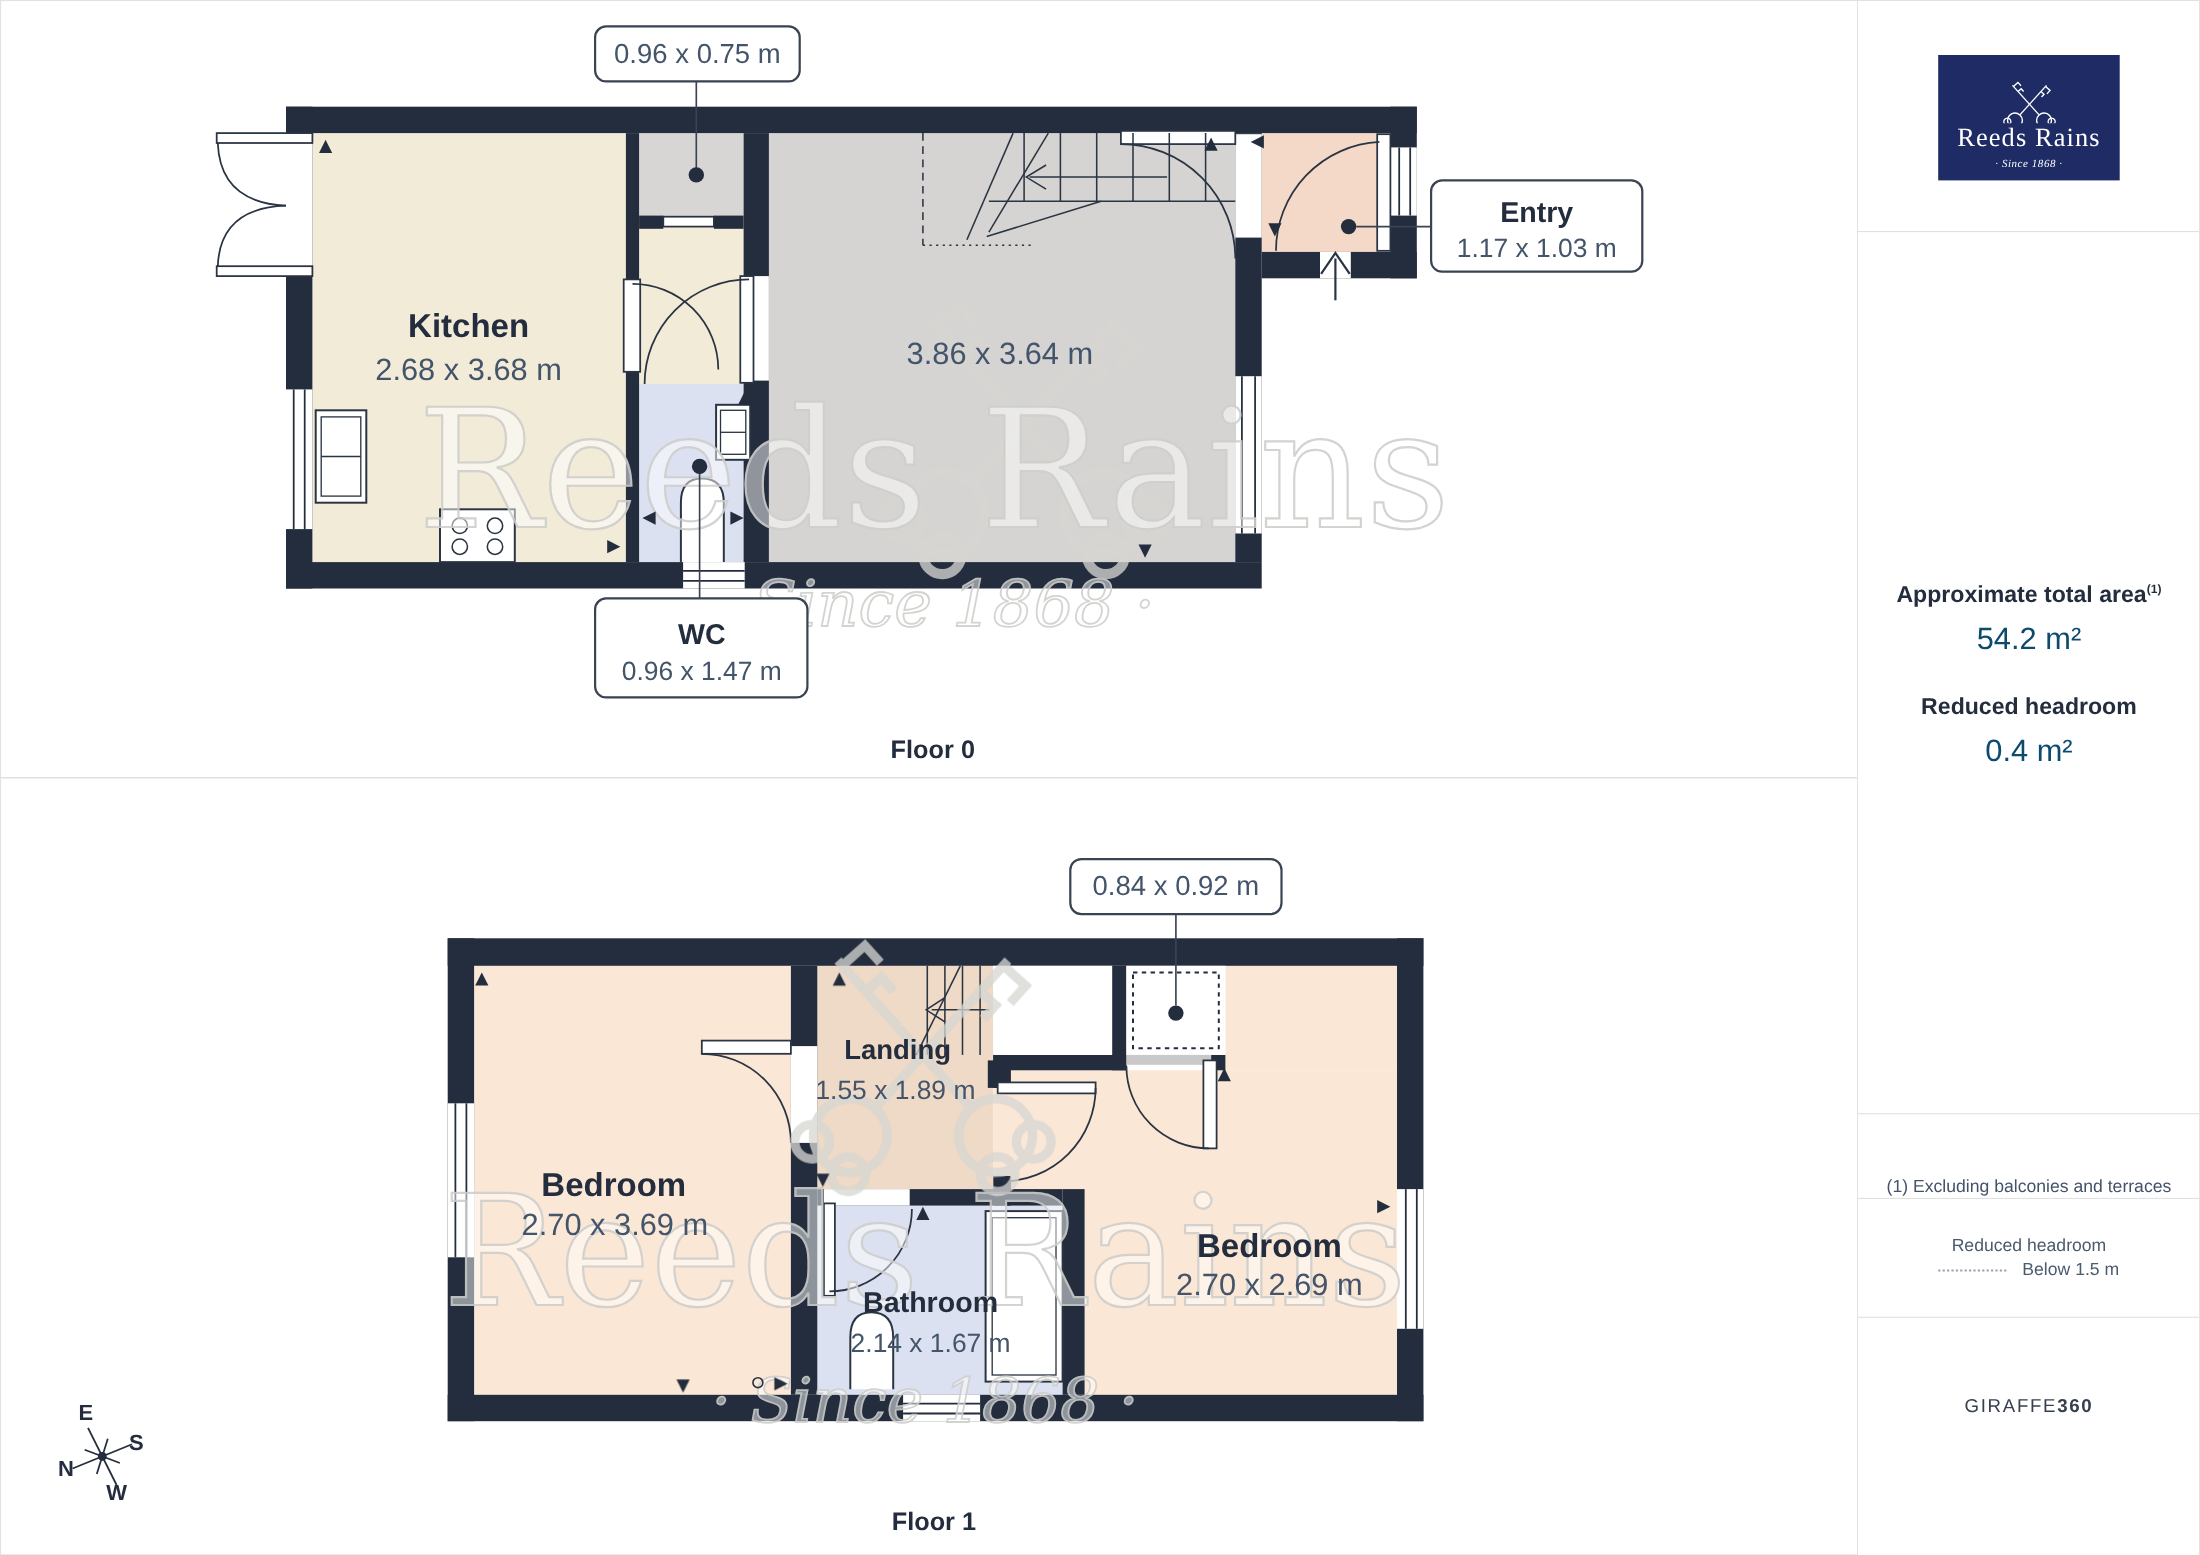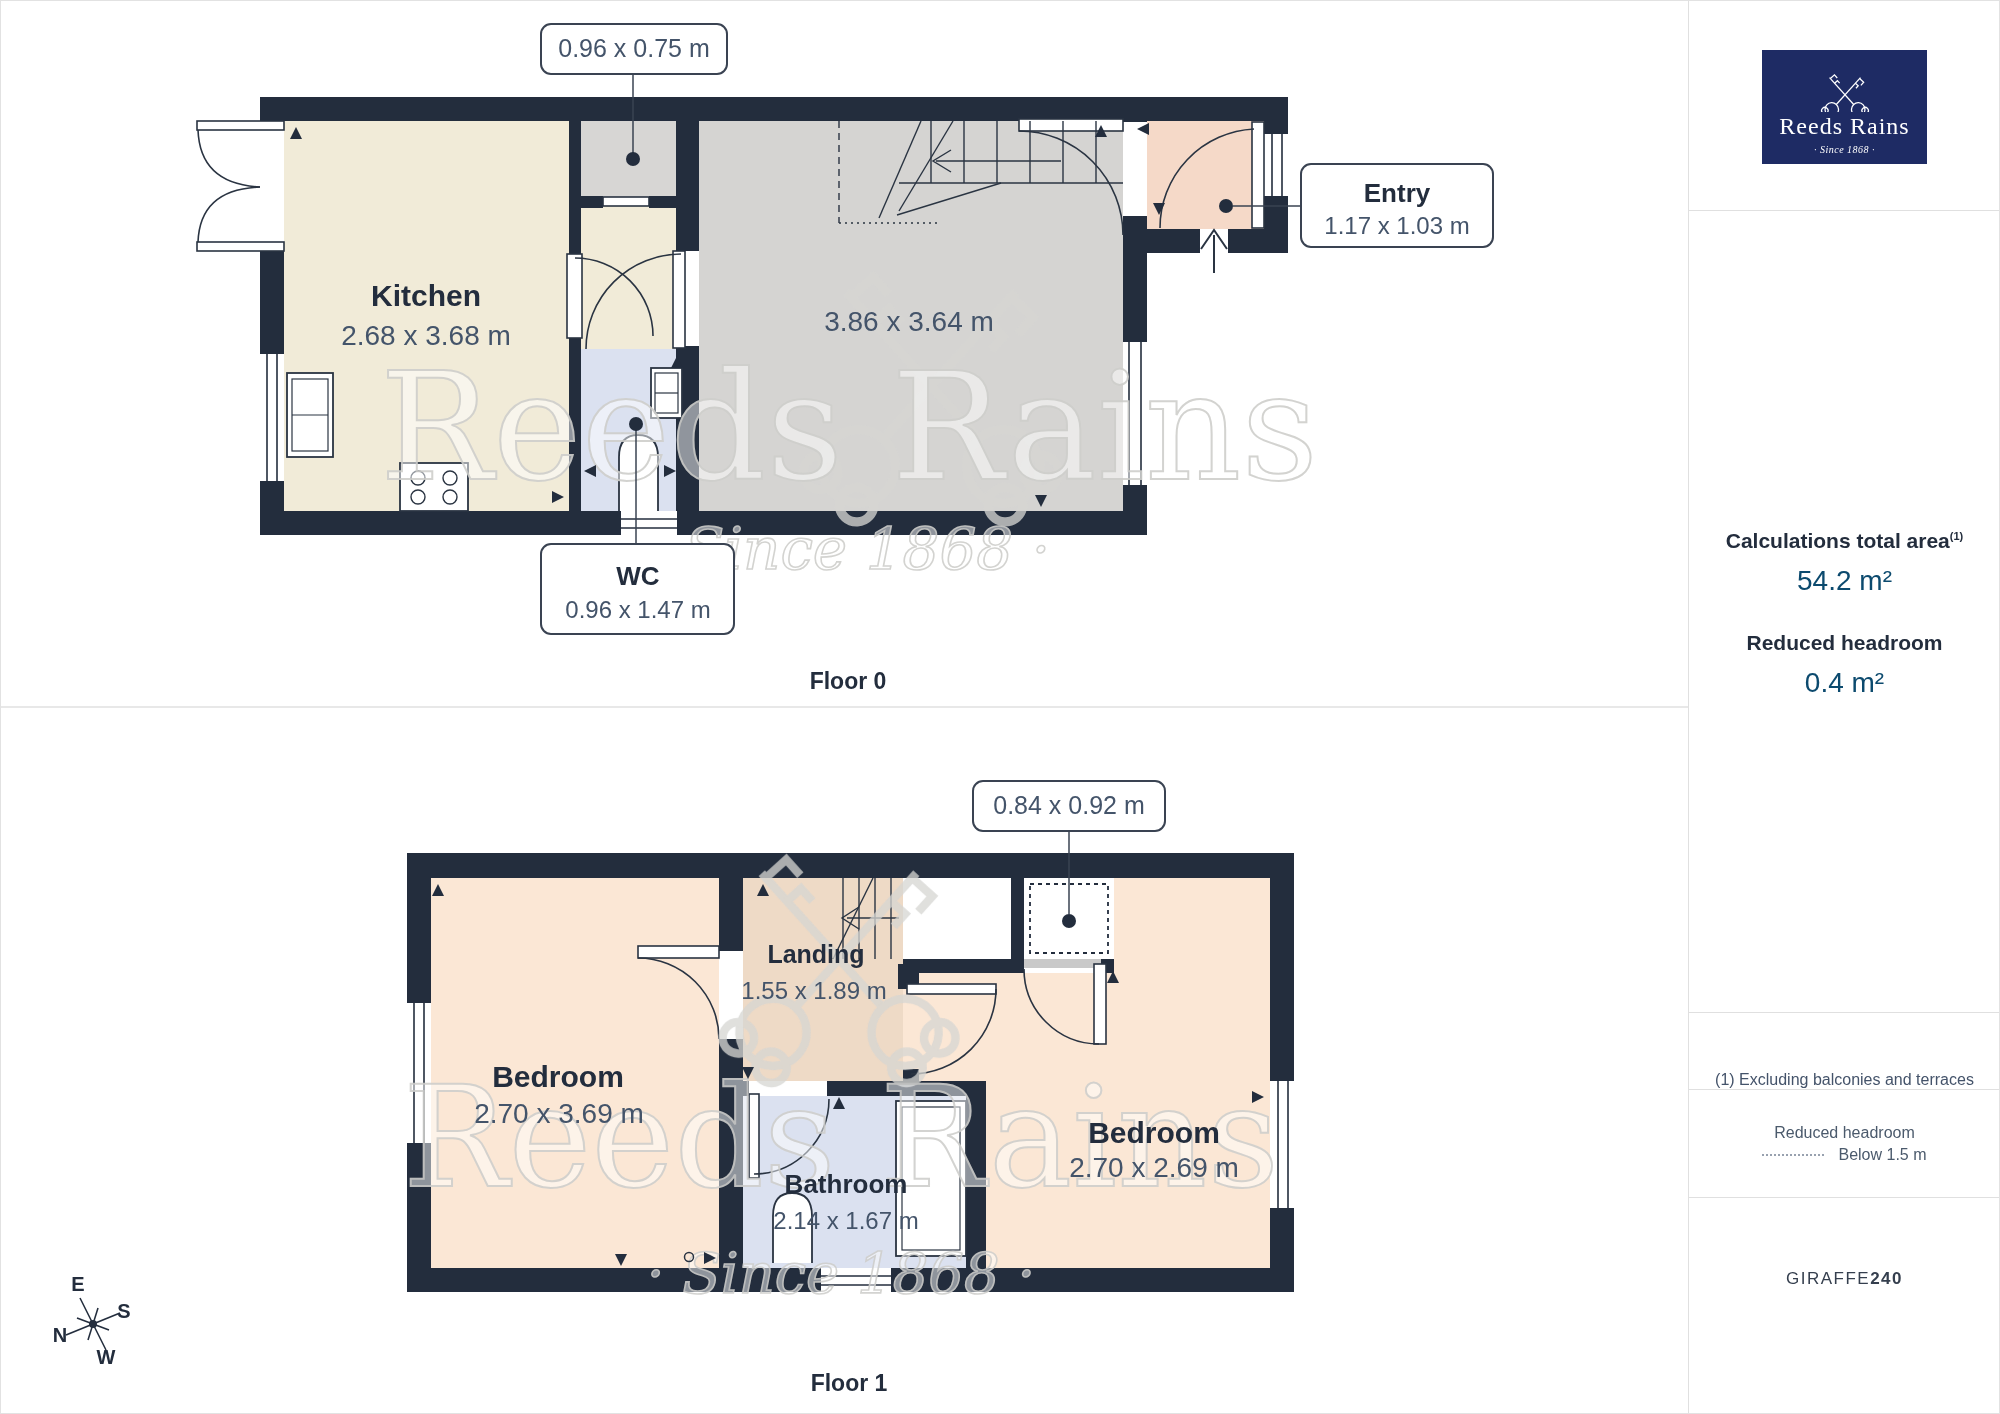--- a/index.html
+++ b/index.html
@@ -334,36 +334,36 @@
           <use href="#keyshape" transform="rotate(42)"></use>
           <use href="#keyshape" transform="rotate(-42)"></use>
         </g>
       </svg>
       <div class="logo-name">Reeds Rains</div>
       <div class="logo-tag">· Since 1868 ·</div>
     </div>
   </div>
 
   <div class="sb-section sb-area">
-    <p class="sb-h"><span>Calculations total area</span><sup>(1)</sup></p>
+    <p class="sb-h"><span>Approximate total area</span><sup>(1)</sup></p>
     <p class="sb-v">54.2 m²</p>
     <p class="sb-h">Reduced headroom</p>
     <p class="sb-v">0.4 m²</p>
   </div>
 
   <div class="sb-section sb-footnote">
     <span>(1) Excluding balconies and terraces</span>
   </div>
 
   <div class="sb-section sb-legend">
     <span>Reduced headroom</span>
     <span class="legend-row">
       <span class="dotted"></span>
       <span>Below 1.5 m</span>
     </span>
   </div>
 
   <div class="sb-section sb-disclaimer">
-    <div class="sb-brandline"><span>GIRAFFE</span><span class="b">240</span></div>
+    <div class="sb-brandline"><span>GIRAFFE</span><span class="b">360</span></div>
   </div>
 </aside>
 
 </div>
 
 </body></html>

